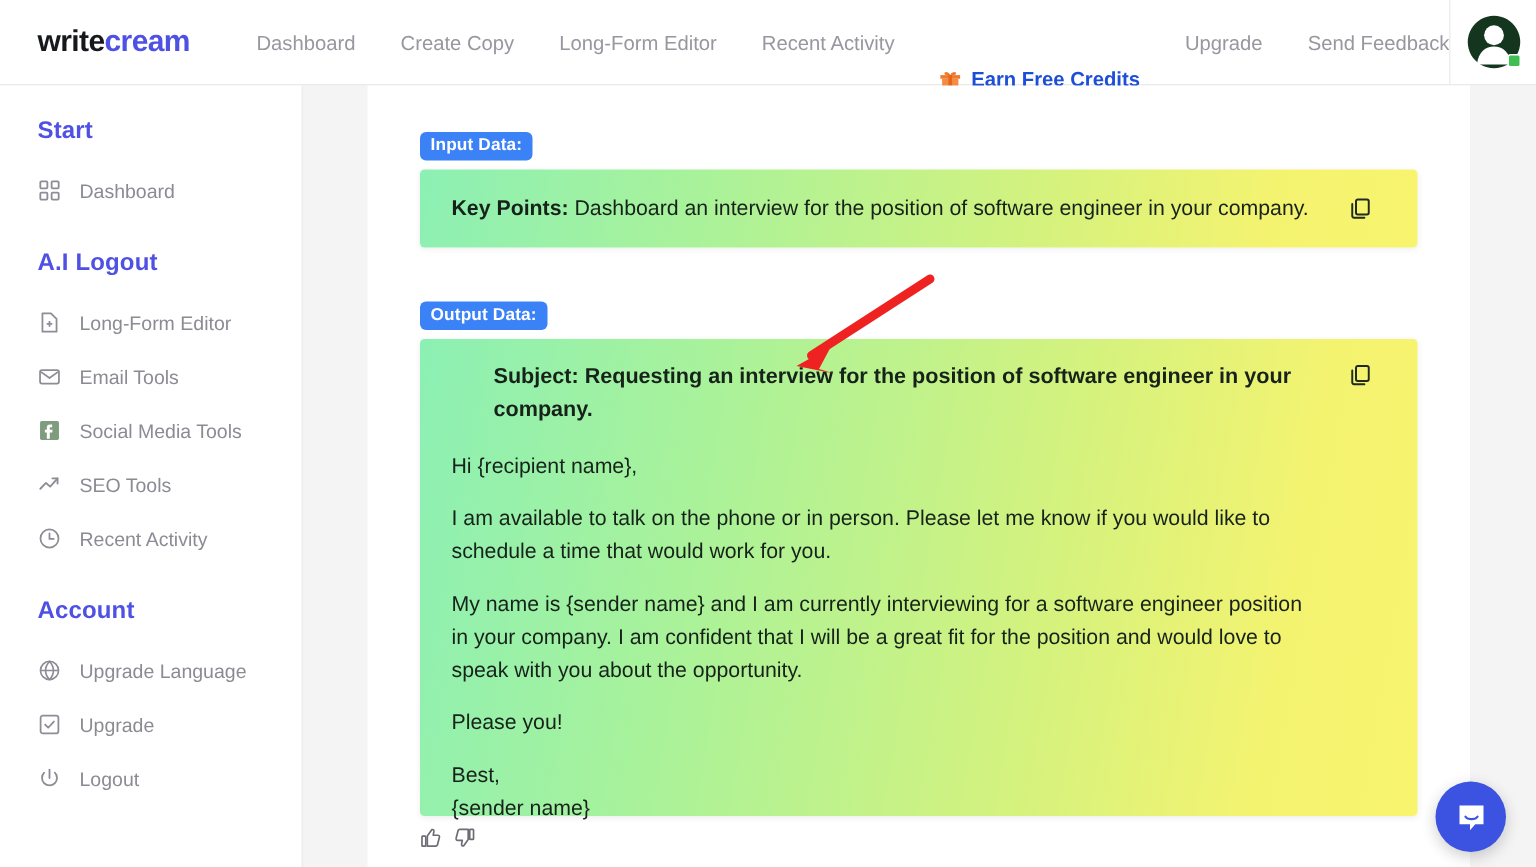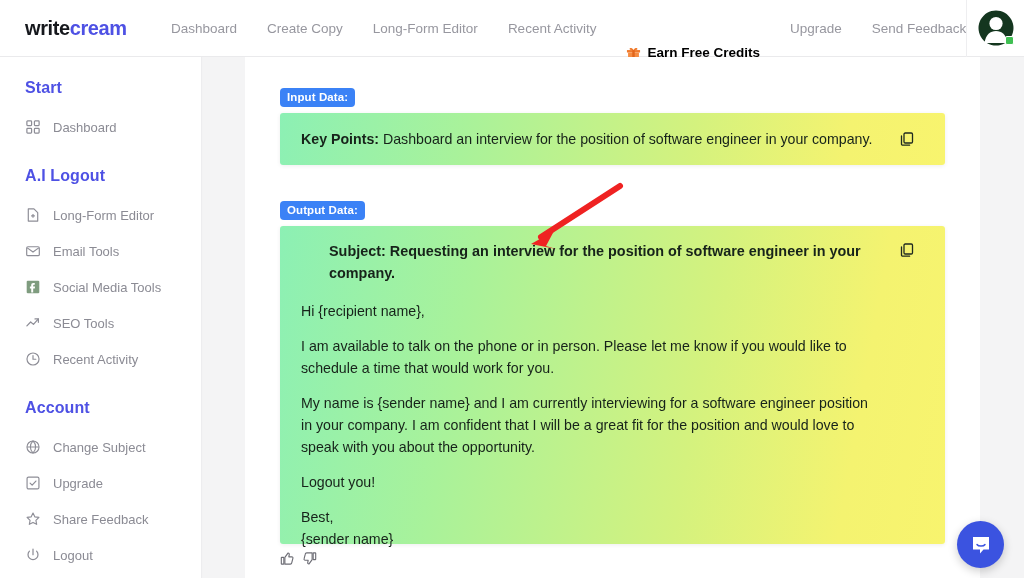--- a/index.html
+++ b/index.html
@@ -28,21 +28,21 @@
 
   .nav-items {
     flex: 1; height: 57px;
     display: flex; align-items: center;
     padding-left: 28px; gap: 30px;
   }
   .nav-link {
     font-size: 13.5px; color: #97979f;
     white-space: nowrap; cursor: pointer;
   }
-  .nav-link.accent { color: #000000; font-weight: 700; display: flex; align-items: center; gap: 6px; margin-top: 48px; }
+  .nav-link.accent { color: #1d4ed8; font-weight: 700; display: flex; align-items: center; gap: 6px; margin-top: 48px; }
   .gift-ico { display: inline-block; width: 15px; height: 15px; }
 
   .avatar-zone {
     width: 86px; height: 57px;
     display: flex; align-items: center; justify-content: center;
     border-left: 1px solid #eeeef0;
   }
   .avatar { position: relative; width: 38px; height: 38px; }
   .avatar-dot {
     position: absolute; right: 1px; bottom: 2px;
@@ -261,41 +261,33 @@
 
     <div class="side-head second">Account</div>
 
     <div class="side-item">
       <span class="ico">
         <svg viewBox="0 0 17 17" width="16" height="16" fill="none" stroke="currentColor" stroke-width="1.2">
           <circle cx="8.5" cy="8.5" r="6.4"></circle>
           <path d="M2.2 8.5h12.6M8.5 2.1c1.9 2 2.8 4.2 2.8 6.4s-.9 4.4-2.8 6.4c-1.9-2-2.8-4.2-2.8-6.4s.9-4.4 2.8-6.4z"></path>
         </svg>
       </span>
-      <span class="lbl">Change Subject</span>
+      <span class="lbl">Upgrade Language</span>
     </div>
 
     <div class="side-item">
       <span class="ico">
         <svg viewBox="0 0 17 17" width="16" height="16" fill="none" stroke="currentColor" stroke-width="1.25">
           <rect x="2.2" y="2.2" width="12.6" height="12.6" rx="1.6"></rect>
           <path d="M5.4 8.6l2.2 2.2 4-4.4" stroke-linecap="round" stroke-linejoin="round"></path>
         </svg>
       </span>
       <span class="lbl">Upgrade</span>
     </div>
 
-    <div class="side-item">
-      <span class="ico">
-        <svg viewBox="0 0 17 17" width="16" height="16" fill="none" stroke="currentColor" stroke-width="1.2" stroke-linejoin="round">
-          <path d="M8.5 2.2l1.9 4 4.4.6-3.2 3.1.8 4.3-3.9-2.1-3.9 2.1.8-4.3L2.2 6.8l4.4-.6z"></path>
-        </svg>
-      </span>
-      <span class="lbl">Share Feedback</span>
-    </div>
 
     <div class="side-item">
       <span class="ico">
         <svg viewBox="0 0 17 17" width="16" height="16" fill="none" stroke="currentColor" stroke-width="1.3" stroke-linecap="round">
           <path d="M8.5 2.2v6"></path>
           <path d="M12.3 4.4a5.3 5.3 0 1 1-7.6 0"></path>
         </svg>
       </span>
       <span class="lbl">Logout</span>
     </div>
@@ -325,21 +317,21 @@
     <div class="badge-wrap" id="output-badge-wrap">
       <span class="badge">Output Data:</span>
     </div>
 
     <div class="grad-box" id="output-box">
       <div class="box-text">
         <div class="subject-line">Subject: Requesting an interview for the position of software engineer in your company.</div>
         <div class="para">Hi {recipient name},</div>
         <div class="para">I am available to talk on the phone or in person. Please let me know if you would like to schedule a time that would work for you.</div>
         <div class="para">My name is {sender name} and I am currently interviewing for a software engineer position in your company. I am confident that I will be a great fit for the position and would love to speak with you about the opportunity.</div>
-        <div class="para">Logout you!</div>
+        <div class="para">Please you!</div>
         <div>
           <div>Best,</div>
           <div>{sender name}</div>
         </div>
       </div>
       <span class="copy-ico" id="output-copy">
         <svg viewBox="0 0 16 16" width="16" height="16" fill="none" stroke="currentColor" stroke-width="1.3">
           <rect x="5" y="2" width="8.5" height="10" rx="1.2"></rect>
           <path d="M10.6 14.2H3.7a1.2 1.2 0 0 1-1.2-1.2V5" stroke-linecap="round"></path>
         </svg>

